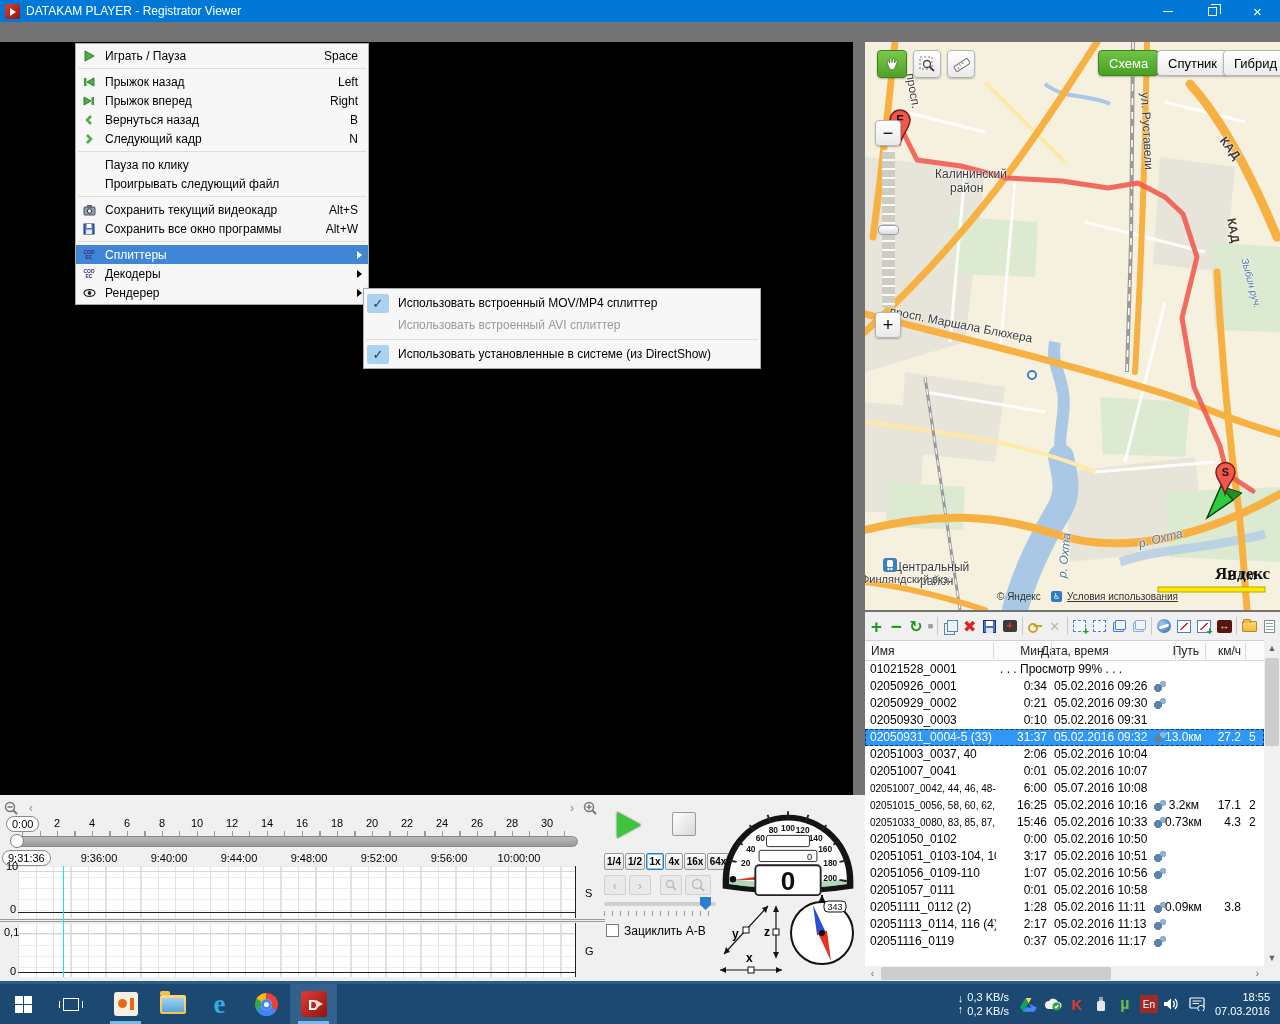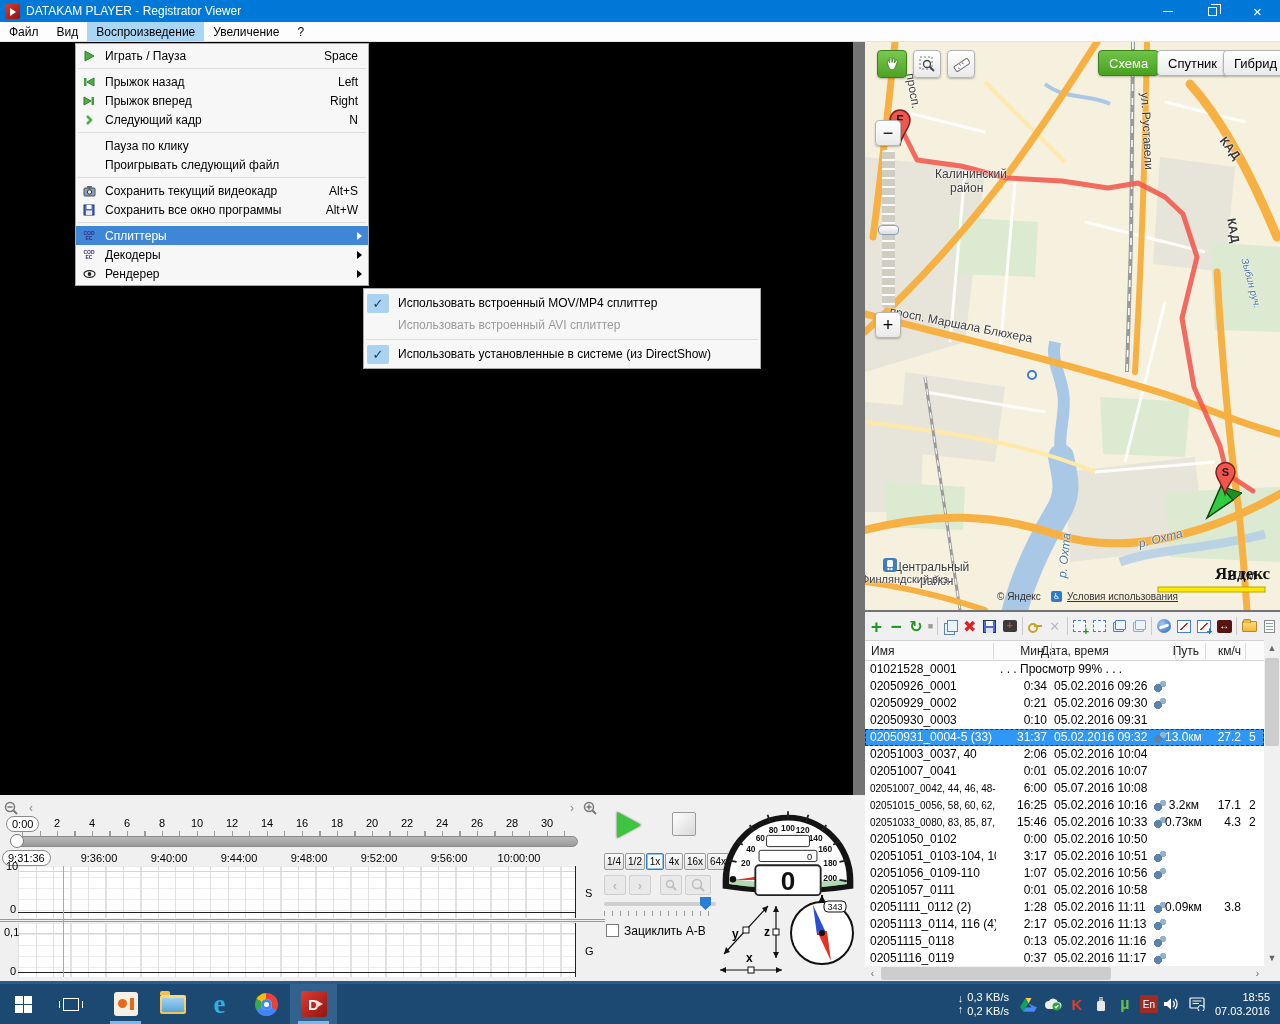--- a/index.html
+++ b/index.html
@@ -136,21 +136,21 @@
 .graph{position:absolute;background:#fff;background-image:repeating-linear-gradient(to right,#e0e0e0 0 1px,transparent 1px 17.5px),repeating-linear-gradient(to bottom,#ececec 0 1px,transparent 1px 11px);border-right:1px solid #222}
 .zero-line{position:absolute;left:0;width:100%;height:1px;background:#222}
 .lvl-line{position:absolute;left:0;width:100%;height:1px;background:#d6d6d6}
 .playhead{position:absolute;width:1px;background:#17e7e7}
 .ax-lab{position:absolute;font-size:11px}
 .g-div{position:absolute;left:0;width:605px;height:3px;border-top:1px solid #9a9a9a;border-bottom:1px solid #9a9a9a;background:#f0f0f0}
 
 
 .play-tri{position:absolute;width:0;height:0;border-left:24px solid #3ec43e;border-top:13px solid transparent;border-bottom:13px solid transparent;filter:drop-shadow(0 0 1px #1c6b1c)}
 .stop-sq{position:absolute;width:24px;height:24px;background:linear-gradient(135deg,#fff,#d9d9d9);border:1px solid #9a9a9a;border-radius:2px}
-.spd-btn{position:absolute;top:0;height:17px;border:1px solid #9a9a9a;background:linear-gradient(#fafafa,#e4e4e4);font-size:10px;font-weight:normal;display:flex;align-items:center;justify-content:center;border-radius:2px}
+.spd-btn{position:absolute;top:0;height:17px;border:1px solid #9a9a9a;background:linear-gradient(#fafafa,#e4e4e4);font-size:10px;font-weight:bold;display:flex;align-items:center;justify-content:center;border-radius:2px}
 .spd-btn.active{border:1px solid #2a7fd4;background:#fff;box-shadow:inset 0 0 0 1px #8fc4ef}
 .nav-btn{position:absolute;width:22px;height:20px;background:#e9e9e9;border:1px solid #cfcfcf;color:#bdbdbd;font-size:13px;font-weight:bold;display:flex;align-items:center;justify-content:center;border-radius:2px}
 .sliderline{position:absolute;height:4px;background:#cfcfcf;border-radius:2px}
 .slider-handle{position:absolute;width:11px;height:13px;background:#2a7fd4;clip-path:polygon(0 0,100% 0,100% 60%,50% 100%,0 60%)}
 .slider-ticks{position:absolute;height:5px;background-image:repeating-linear-gradient(to right,#9a9a9a 0 1px,transparent 1px 8px)}
 .chk{position:absolute;width:13px;height:13px;border:1px solid #7a7a7a;background:#fff}
 .chk-label{position:absolute;font-size:12px}
 
 
 .taskbar{position:absolute;left:0;top:984px;width:1280px;height:40px;background:#1b4971;display:flex;align-items:center;z-index:50}
@@ -199,27 +199,20 @@
       <span class="win-btn">
           <i class="ic-min"></i>
         </span>
       <span class="win-btn">
           <i class="ic-restore"></i>
         </span>
       <span class="win-btn ic-close">×</span>
     </div>
   </div>
 
-  <div class="menubar">
-    <span class="mb-item">Файл</span>
-    <span class="mb-item">Вид</span>
-    <span class="mb-item active">Воспроизведение</span>
-    <span class="mb-item">Увеличение</span>
-    <span class="mb-item">?</span>
-  </div>
 
   <div class="video"></div>
 
   <div class="bottom-panel">
 
     <span class="tl-btn" style="left:2px;top:5px">
       <svg width="15" height="15">
           <circle cx="6" cy="6" r="4.5" fill="none" stroke="#777" stroke-width="1.5"></circle>
           <line x1="3.5" y1="6" x2="8.5" y2="6" stroke="#777" stroke-width="1.5"></line>
           <line x1="9.5" y1="9.5" x2="13" y2="13" stroke="#777" stroke-width="2"></line>
@@ -696,26 +689,20 @@
         <span class="cp">0.09км</span>
           <span class="ck">3.8</span>
       </div>
       <div class="trow">
         <span class="cn">02051113_0114, 116 (4)</span>
           <span class="cm">2:17</span>
           <span class="cd">05.02.2016 11:13</span>
           <i class="gear"></i>
       </div>
       <div class="trow">
-        <span class="cn">02051115_0118</span>
-          <span class="cm">0:13</span>
-          <span class="cd">05.02.2016 11:16</span>
-          <i class="gear"></i>
-      </div>
-      <div class="trow">
         <span class="cn">02051116_0119</span>
           <span class="cm">0:37</span>
           <span class="cd">05.02.2016 11:17</span>
           <i class="gear"></i>
       </div>
     </div>
   </div>
 
   <div class="vscroll">
     <span class="vs-btn" style="top:0">▲</span>
@@ -757,20 +744,29 @@
             <rect x="8.5" y="2" width="2.5" height="8" fill="#3f9f3f"></rect>
             <polygon points="1,2 1,10 8,6" fill="#4caf3f" stroke="#2e7d32"></polygon>
           </svg>
         </span>
       <span class="m-label">Прыжок вперед</span>
       <span class="m-short">Right</span>
     </div>
     <div class="m-item">
       <span class="mi">
           <svg width="12" height="12">
+            <polyline points="8,2 4,6 8,10" stroke="#4caf3f" stroke-width="2.5" fill="none"></polyline>
+          </svg>
+        </span>
+      <span class="m-label">Вернуться назад</span>
+      <span class="m-short">B</span>
+    </div>
+    <div class="m-item">
+      <span class="mi">
+          <svg width="12" height="12">
             <polyline points="4,2 8,6 4,10" stroke="#4caf3f" stroke-width="2.5" fill="none"></polyline>
           </svg>
         </span>
       <span class="m-label">Следующий кадр</span>
       <span class="m-short">N</span>
     </div>
     <div class="m-sep"></div>
     <div class="m-item">
       <span class="mi"></span>
         <span class="m-label">Пауза по клику</span>

